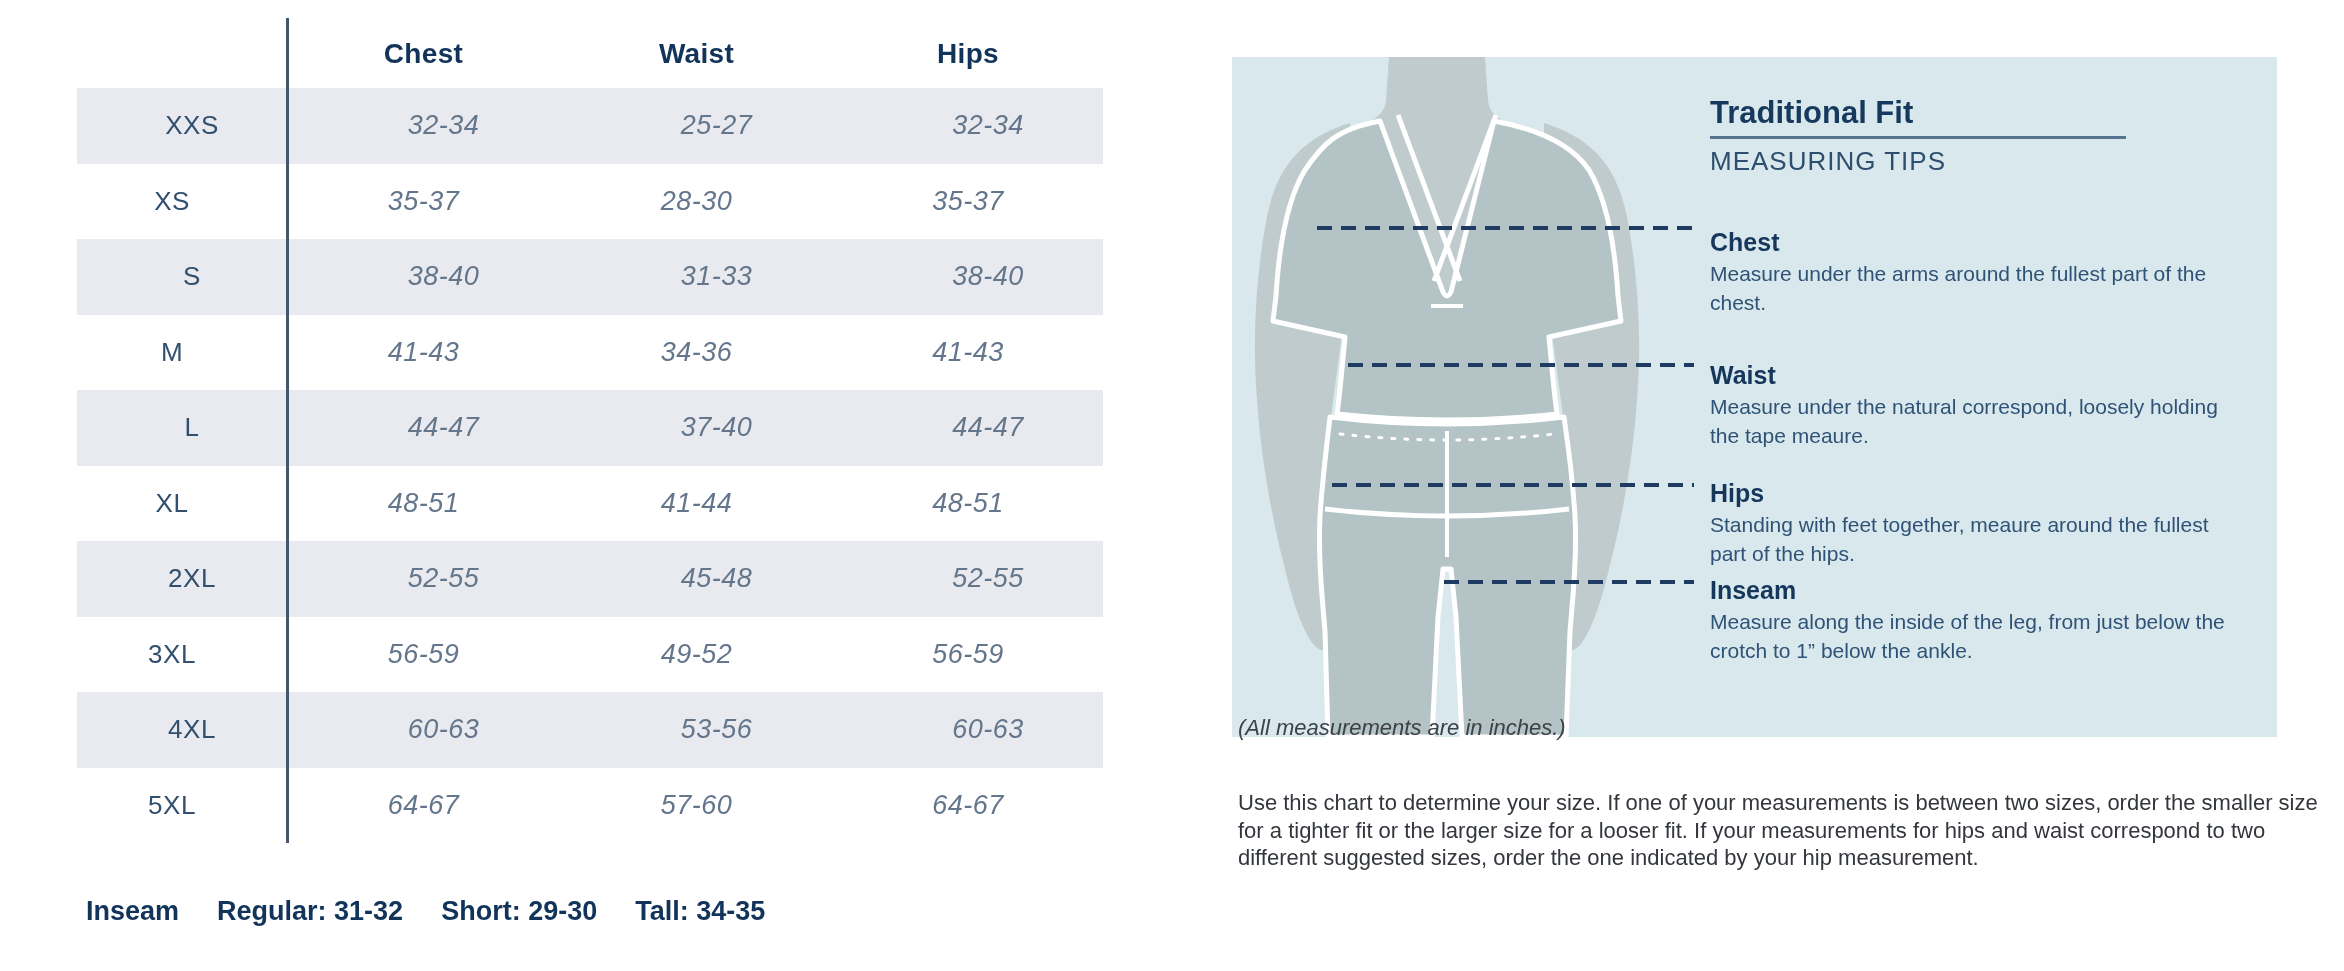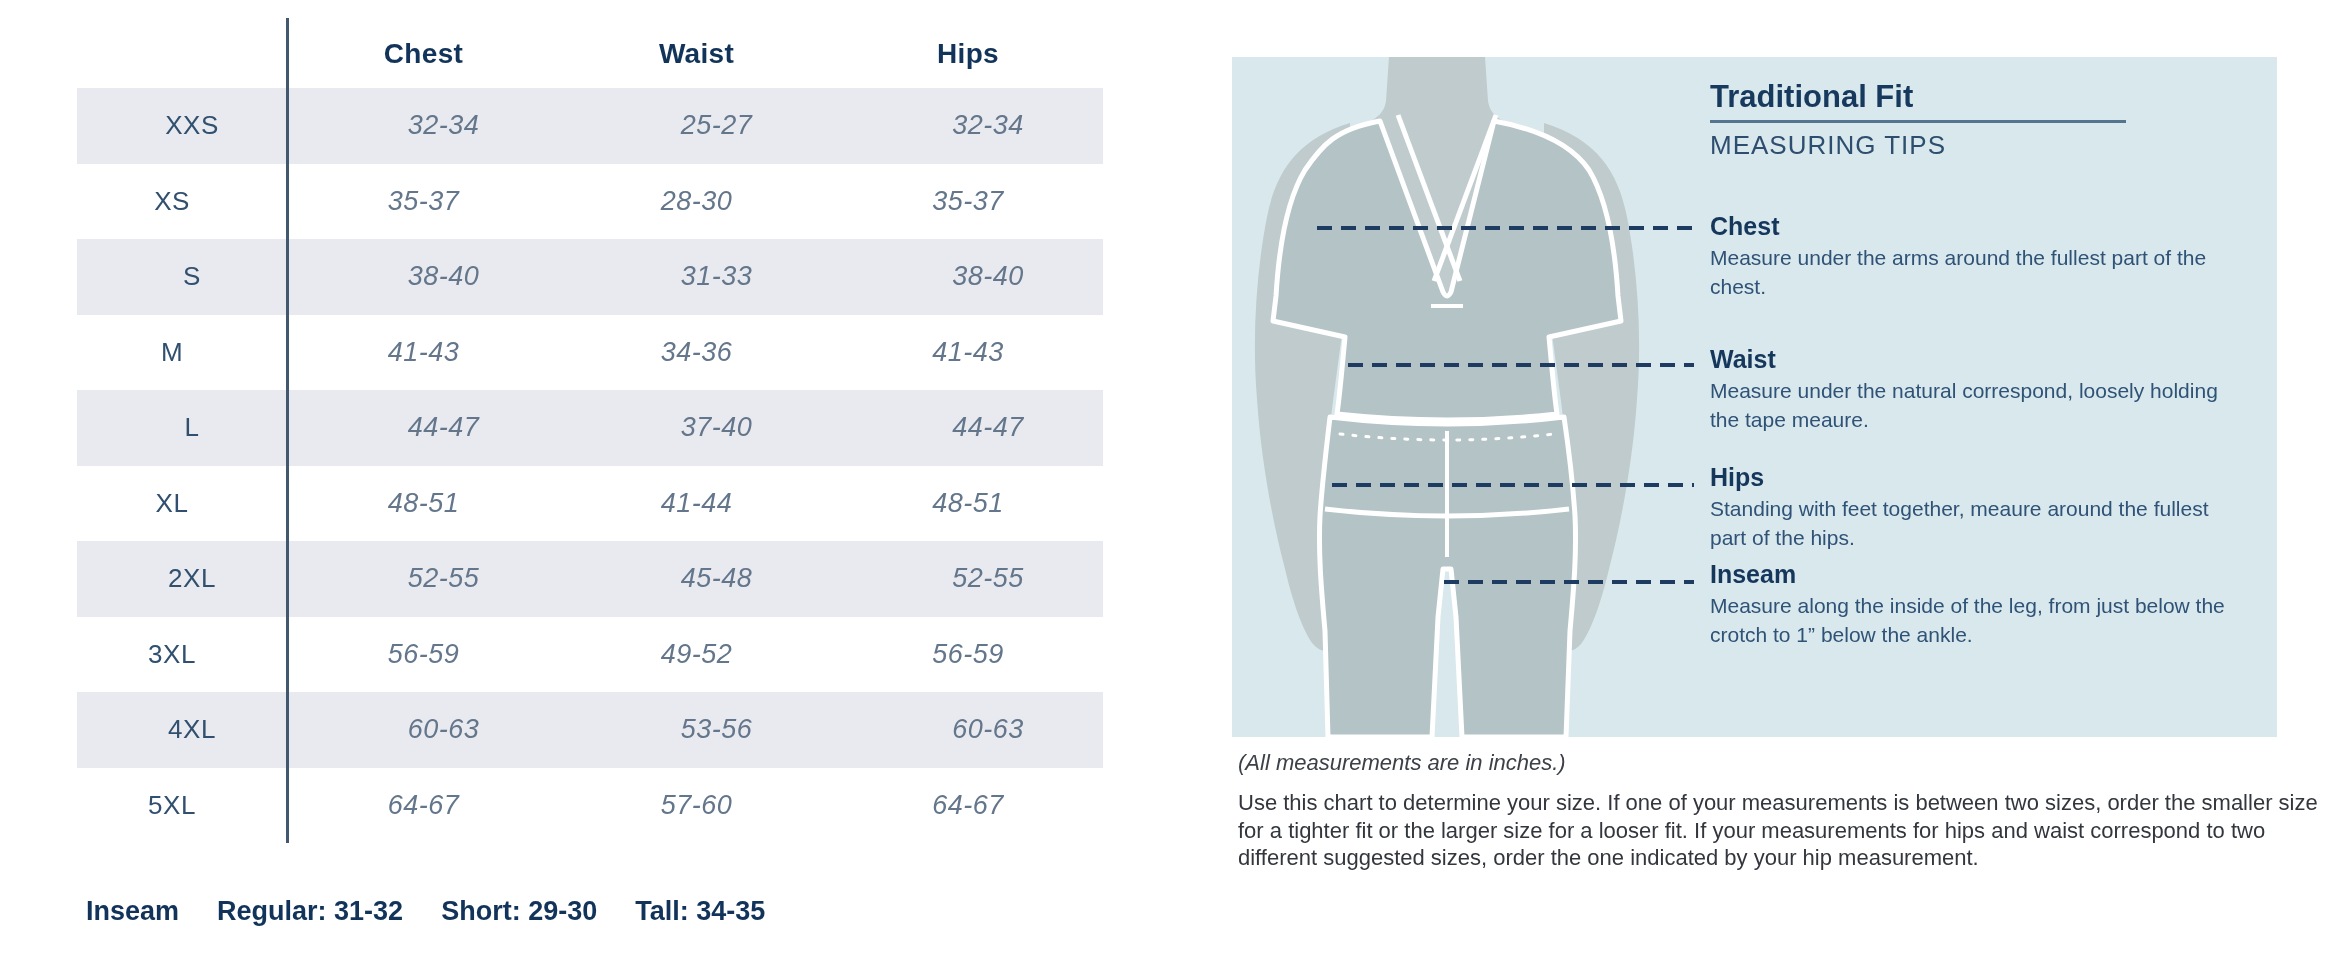--- a/index.html
+++ b/index.html
@@ -28,34 +28,34 @@
   .inseam-line{
     position:absolute;left:86px;top:896px;display:flex;gap:38px;
     font-size:27px;font-weight:bold;color:#12345a;white-space:nowrap;
   }
   
   .fit-panel{
     position:absolute;left:1232px;top:57px;width:1045px;height:680px;
     background:#d9e8ec;
   }
   .fit-panel svg{position:absolute;left:0;top:0;}
-  .labels{position:absolute;left:478px;top:0;width:552px;}
+  .labels{position:absolute;left:478px;top:16px;width:552px;}
   .panel-title{
     margin:22px 0 0 0;font-size:31px;line-height:36px;font-weight:bold;color:#17395e;
   }
   .title-rule{width:416px;height:3px;background:#54748f;margin-top:5px;}
   .panel-subtitle{
     margin-top:7px;font-size:26px;color:#2d4e6f;letter-spacing:1px;
   }
   .tip{position:absolute;left:0;width:535px;}
   .tip h3{margin:0;font-size:25px;line-height:28px;font-weight:bold;color:#16375c;}
   .tip p{margin:3px 0 0 0;font-size:21px;line-height:29px;color:#2f5277;}
   
   .units-note{
-    position:absolute;left:1238px;top:750px;font-size:22px;font-style:italic;
+    position:absolute;left:1238px;top:715px;font-size:22px;font-style:italic;
     color:#3c4047;
   }
   .instructions{
     position:absolute;left:1238px;top:789px;width:1092px;font-size:22px;
     line-height:27.5px;color:#33373d;
   }
 </style>
 </head>
 <body>
 

